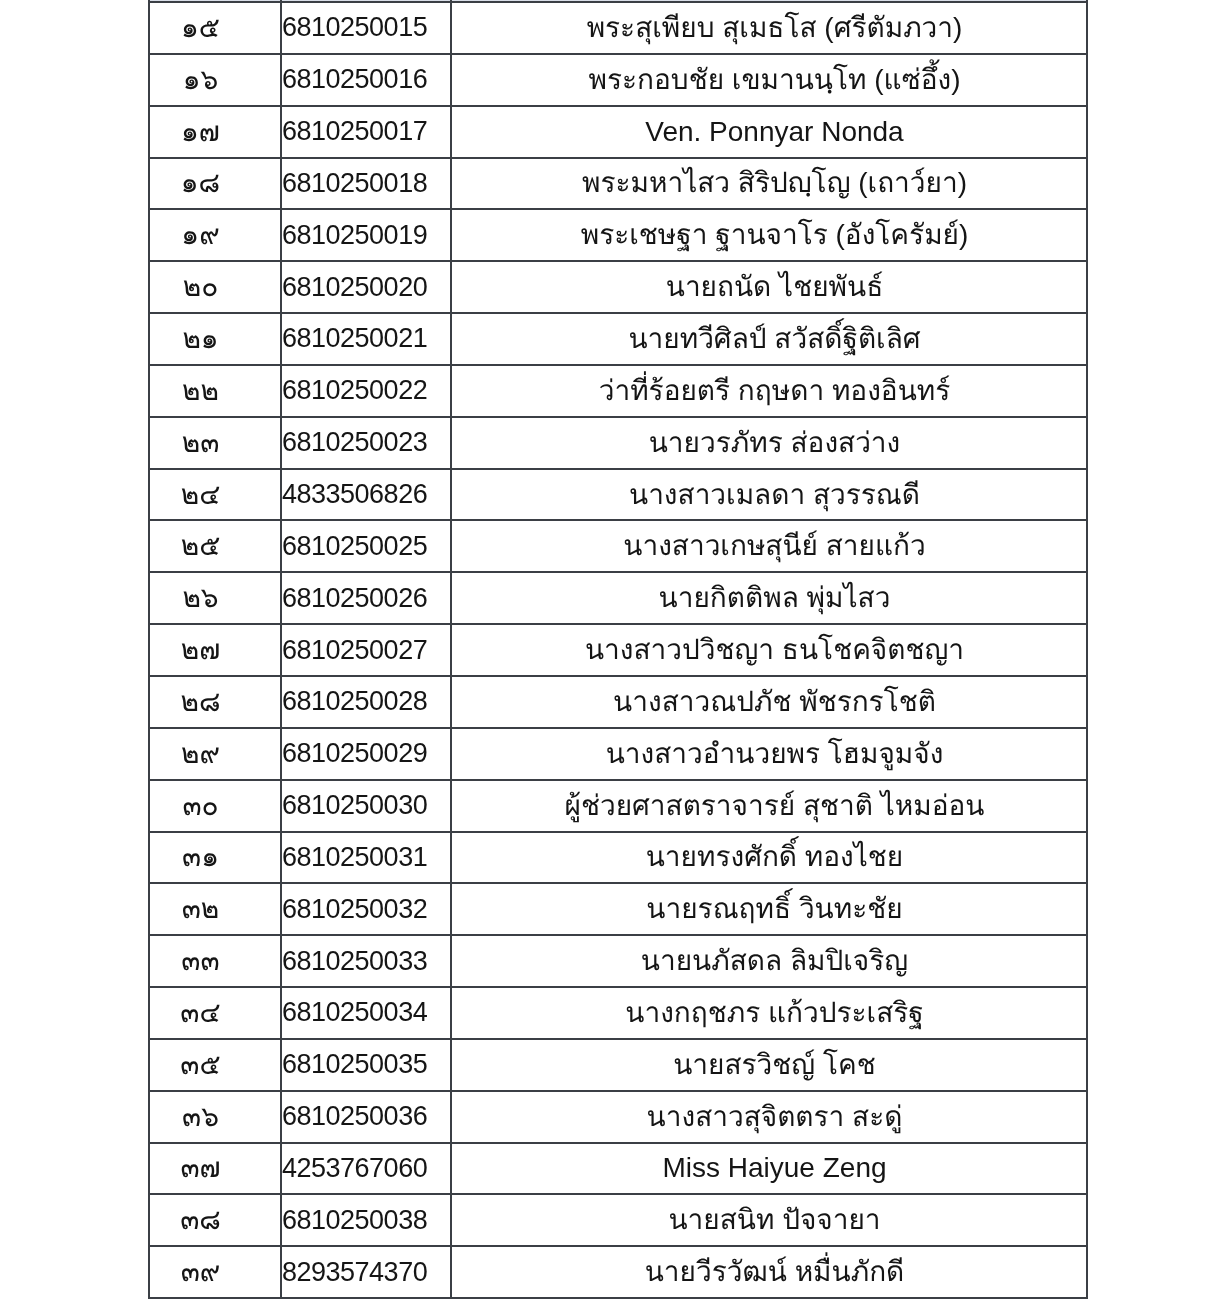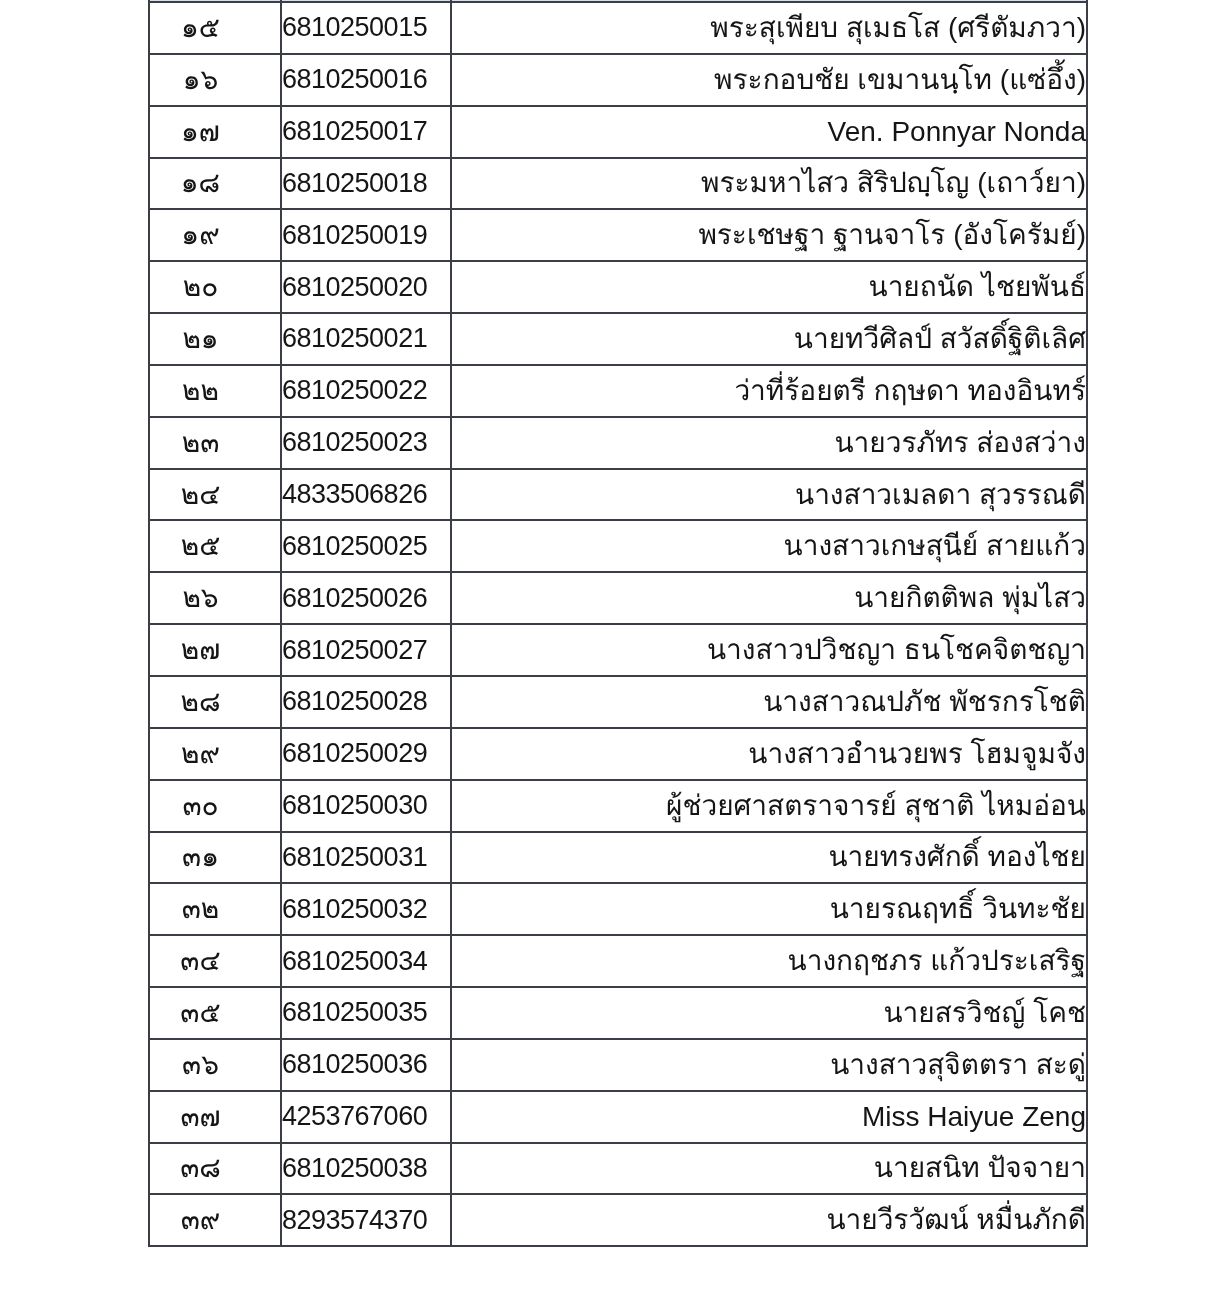--- a/index.html
+++ b/index.html
@@ -37,21 +37,21 @@
   .c1{
     width:132px;flex:0 0 132px;justify-content:center;
     padding-right:29px;border-right:2px solid var(--border-color);align-items:center;
   }
   .c2{
     width:170px;flex:0 0 170px;justify-content:flex-start;
     font-size:27px;letter-spacing:-0.5px;
     border-right:2px solid var(--border-color);
   }
   .c3{
-    flex:1 1 auto;justify-content:flex-end;padding-left:11px;
+    flex:1 1 auto;justify-content:center;padding-left:11px;
   }
   .partial-row .cell{height:100%;border-bottom:none;}
 </style>
 </head>
 <body>
 
 <div class="doc-table">
   <div class="partial-row">
     <div class="cell c1"></div>
     <div class="cell c2"></div>
@@ -267,20 +267,31 @@
       <span>๓๒</span>
     </div>
     <div class="cell c2">
       <span>6810250032</span>
     </div>
     <div class="cell c3">
       <span>นายรณฤทธิ์ วินทะชัย</span>
     </div>
   </div>
 
+  <div class="row">
+    <div class="cell c1">
+      <span>๓๓</span>
+    </div>
+    <div class="cell c2">
+      <span>6810250033</span>
+    </div>
+    <div class="cell c3">
+      <span>นายนภัสดล ลิมปิเจริญ</span>
+    </div>
+  </div>
 
   <div class="row">
     <div class="cell c1">
       <span>๓๔</span>
     </div>
     <div class="cell c2">
       <span>6810250034</span>
     </div>
     <div class="cell c3">
       <span>นางกฤชภร แก้วประเสริฐ</span>

